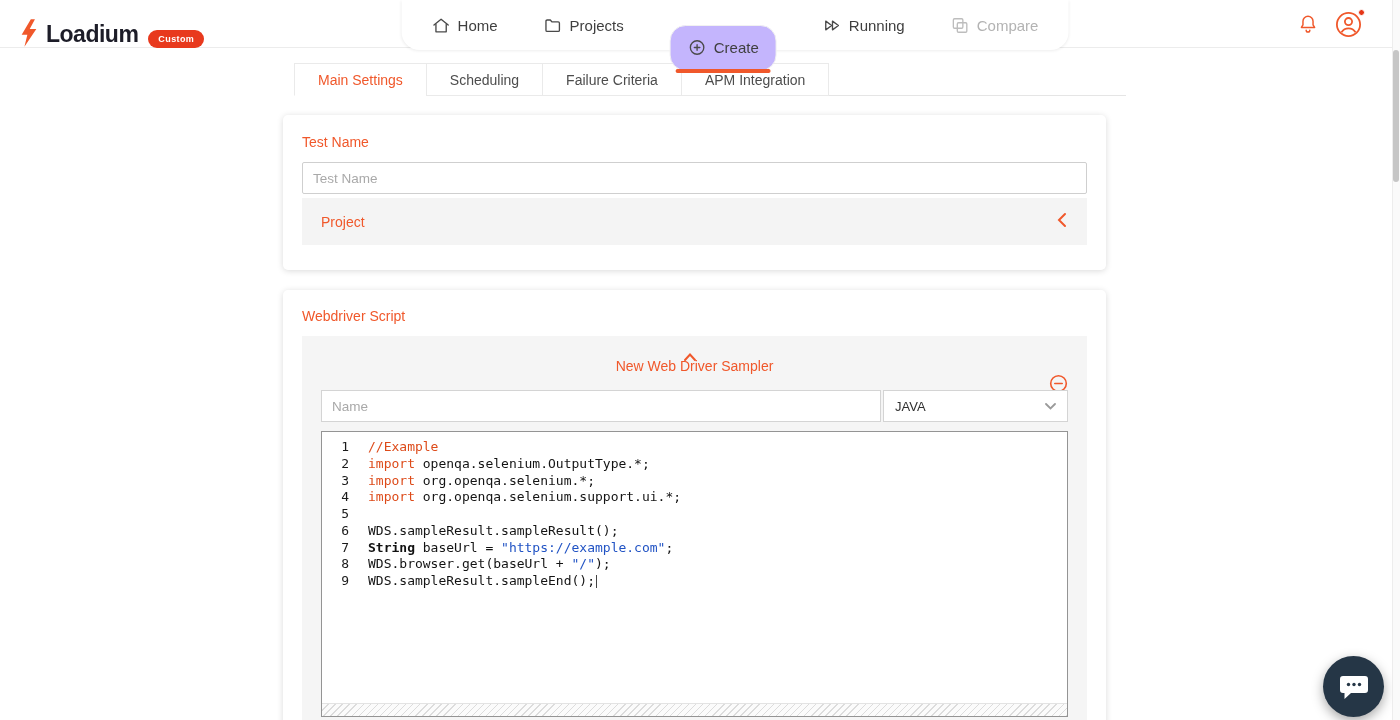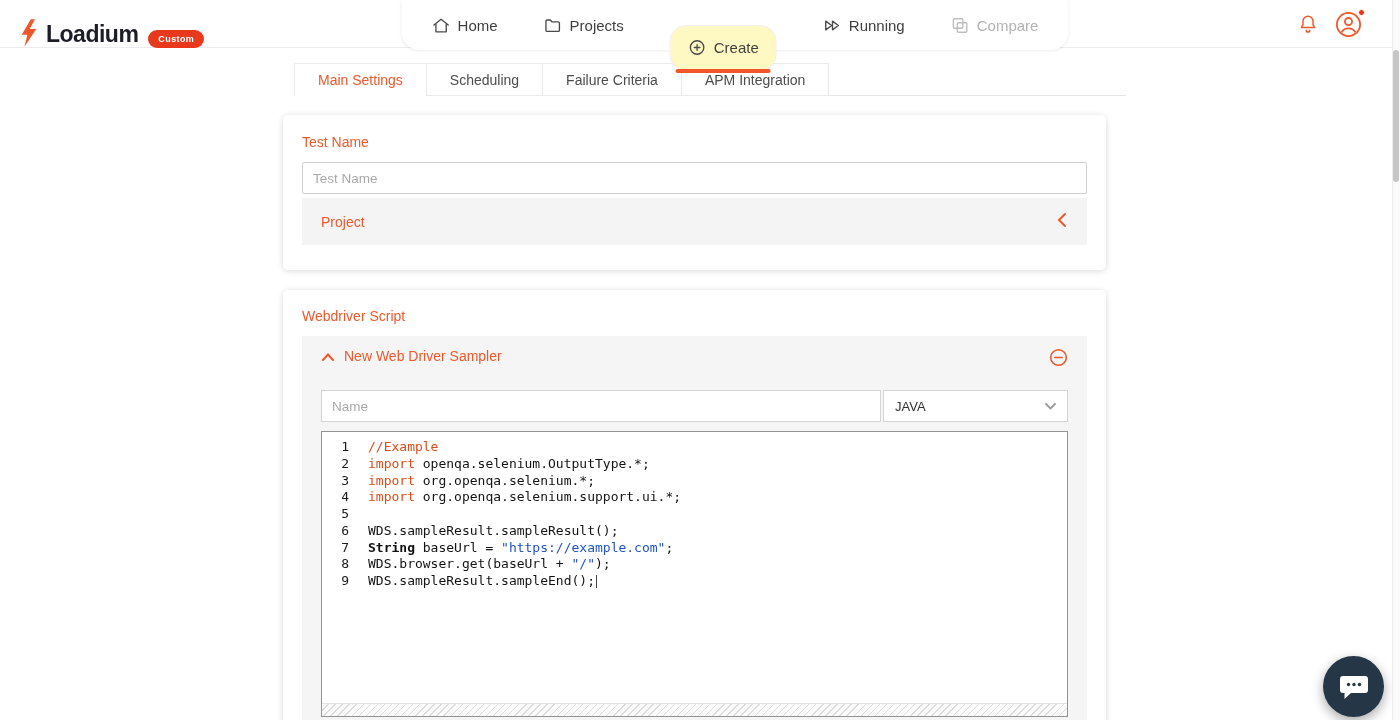--- a/index.html
+++ b/index.html
@@ -19,21 +19,21 @@
   .main-nav { position:absolute; left:calc(50% + 35px); transform:translateX(-50%); top:0;
               height:50px; display:flex; align-items:center; gap:46px; background:#fff;
               border-radius:0 0 18px 18px; box-shadow:0 1px 3px rgba(0,0,0,0.07); padding:0 30px; z-index:11; }
   .nav-item { display:flex; align-items:center; gap:7px; font-size:15px; color:#3f3f3f;
               height:48px; cursor:pointer; white-space:nowrap; }
   .nav-item svg { width:19px; height:19px; stroke:#4a4a4a; fill:none; stroke-width:1.7;
                   stroke-linecap:round; stroke-linejoin:round; }
   .nav-item.dim { color:#b3b3b3; }
   .nav-item.dim svg { stroke:#bdbdbd; }
   .nav-item.active { position:relative; padding:0 17px; height:46px; border:1px solid #f1f1f1;
-                     border-radius:16px; background:#fef9c3;margin-top:45px; }
+                     border-radius:16px; background:#c4b5fd;margin-top:45px; }
   .nav-item.active::after { content:""; position:absolute; left:5px; right:5px; bottom:-3px;
                             height:4px; background:var(--accent,#f0582b); border-radius:2px; }
   .nav-right { position:absolute; right:38px; top:0; height:48px; display:flex; align-items:center; gap:16px; z-index:12; }
   .bell { width:22px; height:22px; cursor:pointer; }
   .bell svg { width:22px; height:22px; stroke:var(--accent,#f0582b); fill:none; stroke-width:1.6;
               stroke-linecap:round; stroke-linejoin:round; }
   .avatar { position:relative; width:27px; height:27px; cursor:pointer; }
   .avatar svg { width:27px; height:27px; stroke:var(--accent,#f0582b); fill:none; stroke-width:1.8; }
   .avatar .dot { position:absolute; top:-2px; right:-3px; width:7px; height:7px; border-radius:50%;
                  background:#e53517; border:1px solid #fff; }
@@ -55,21 +55,21 @@
                 border-radius:2px; padding:0 10px; font-size:13.5px; color:#333; outline:none;
                 font-family:"Liberation Sans",sans-serif; }
   .test-input::placeholder { color:#a9a9a9; }
   .project-bar { margin-top:4px; height:47px; background:#f4f4f4; display:flex; align-items:center;
                  justify-content:space-between; padding:0 19px; cursor:pointer; }
   .project-label { font-size:14px; color:var(--accent,#f0582b); }
   .chev-left svg { width:12px; height:16px; stroke:var(--accent,#f0582b); fill:none; stroke-width:2; stroke-linecap:round; }
 
   .card-script { top:290px; height:520px; padding:18px 19px; }
   .script-panel { margin-top:12px; background:#f5f5f5; padding:12px 19px 20px; height:438px; }
-  .sampler-head { display:flex; height:26px; }
+  .sampler-head { display:flex; align-items:center; height:26px;flex-direction:column; }
   .chev-up { width:14px; height:10px; margin-right:9px; cursor:pointer; }
   .chev-up svg { width:14px; height:10px; stroke:var(--accent,#f0582b); fill:none; stroke-width:2; stroke-linecap:round; }
   .sampler-title { font-size:14px; color:var(--accent,#f0582b); }
   .minus-btn { margin-left:auto; width:19px; height:19px; cursor:pointer; }
   .minus-btn svg { width:19px; height:19px; stroke:var(--accent,#f0582b); fill:none; stroke-width:1.6; stroke-linecap:round; }
 
   .sampler-row { display:flex; margin-top:16px; }
   .name-input { width:560px; height:32px; border:1px solid #d4d4d4; background:#fff; padding:0 10px;
                 font-size:13.5px; color:#333; outline:none; font-family:"Liberation Sans",sans-serif; }
   .name-input::placeholder { color:#a9a9a9; }

